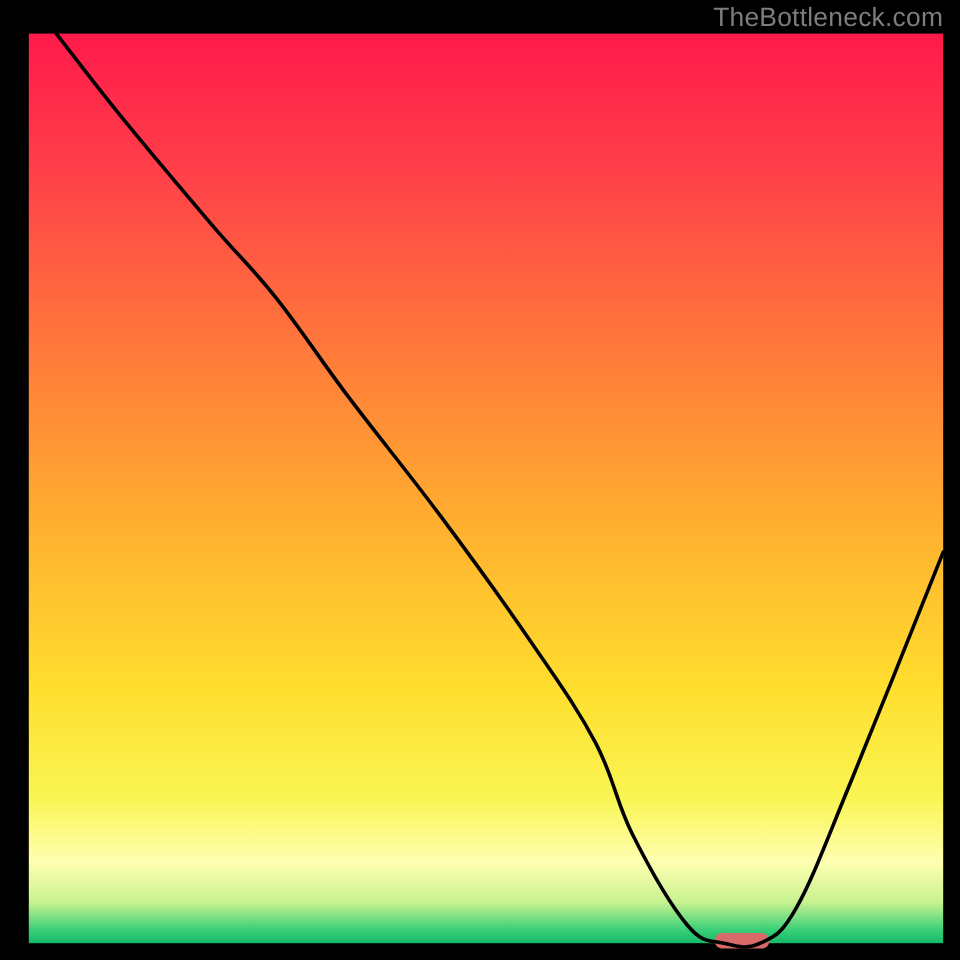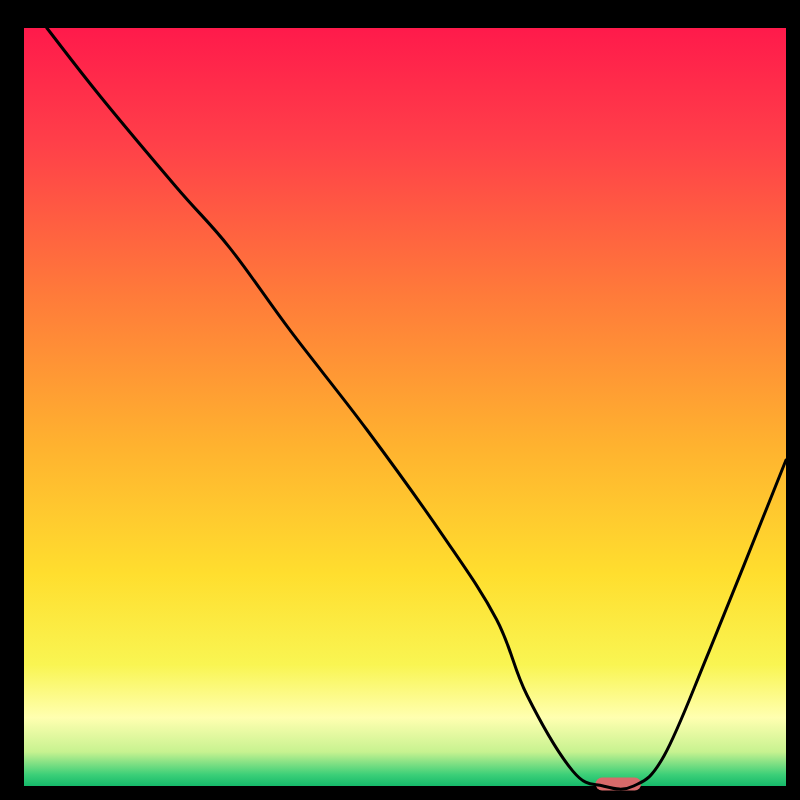--- a/index.html
+++ b/index.html
@@ -27,20 +27,21 @@
     z-index: 10;
   }
   svg {
     display: block;
   }
 </style>
 </head>
 <body>
 
 <div class="chart-container">
+  <div class="attribution">TheBottleneck.com</div>
   <svg id="chart-svg" width="800" height="800" viewBox="0 0 800 800">
     <defs>
       <linearGradient id="bg-grad" x1="0" y1="0" x2="0" y2="1">
           <stop offset="0%" stop-color="#ff1a4b"></stop>
           <stop offset="15%" stop-color="#ff3f49"></stop>
           <stop offset="35%" stop-color="#ff7a3a"></stop>
           <stop offset="55.00000000000001%" stop-color="#ffb22f"></stop>
           <stop offset="72%" stop-color="#ffde2e"></stop>
           <stop offset="84%" stop-color="#f9f552"></stop>
           <stop offset="91%" stop-color="#ffffb0"></stop>

